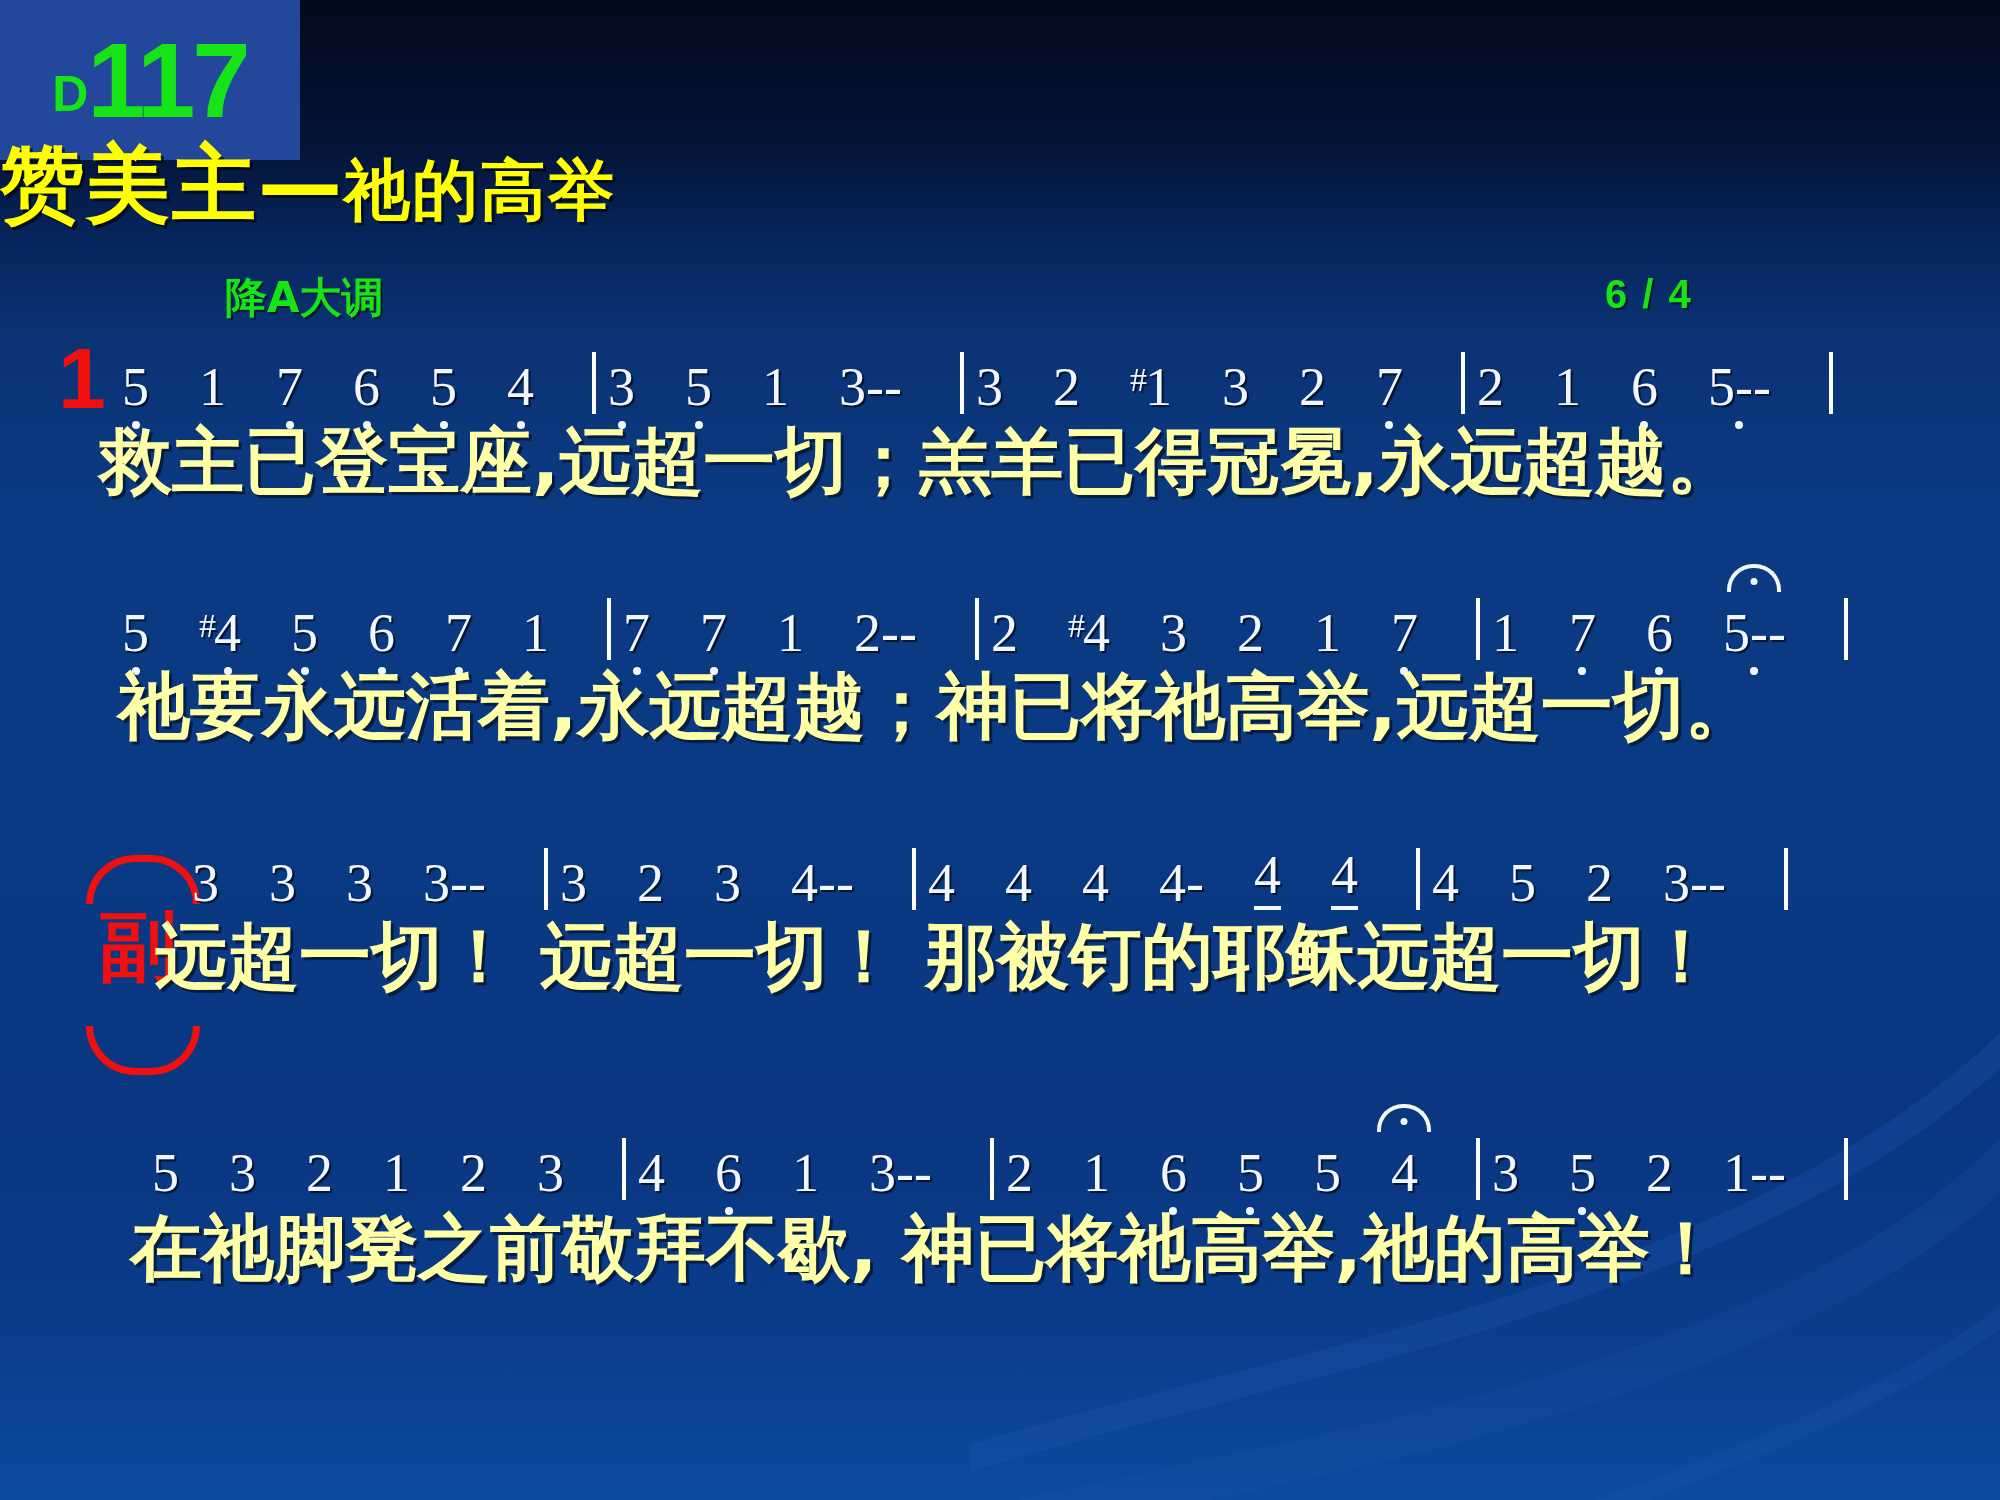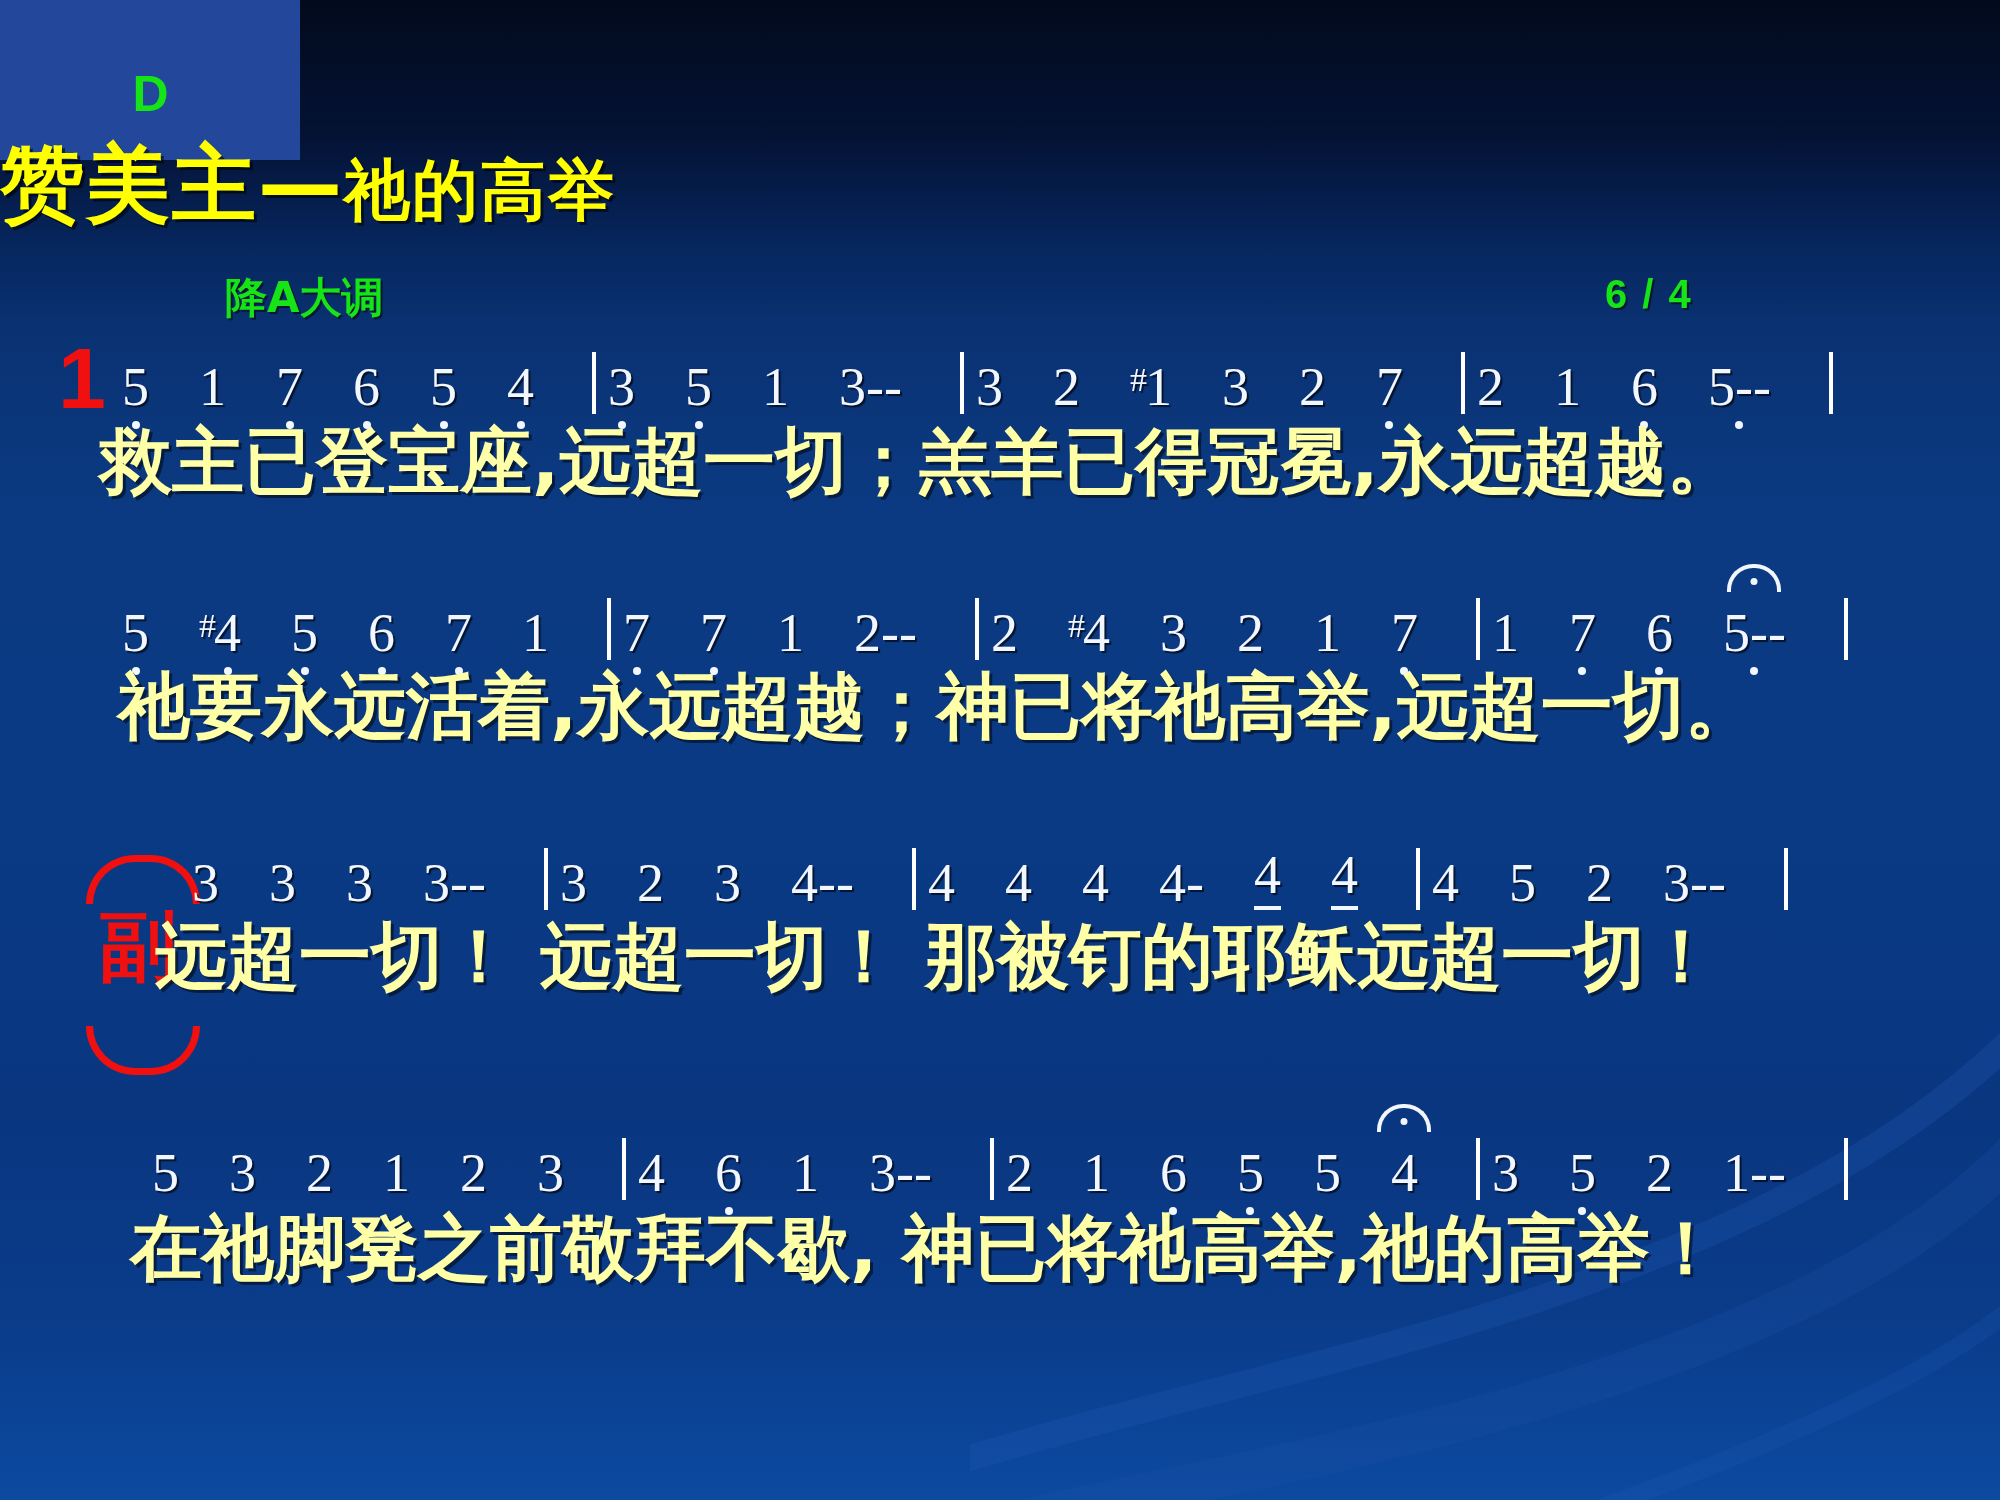--- a/index.html
+++ b/index.html
@@ -257,20 +257,21 @@
   <div class="swirl">
     <svg viewBox="0 0 1150 900" xmlns="http://www.w3.org/2000/svg">
       <path d="M-40,690 C250,600 520,560 790,430 C960,348 1070,250 1140,140" fill="none" stroke="#1f57b0" stroke-width="26" opacity=".55"></path>
       <path d="M-40,760 C260,690 560,650 830,520 C1000,438 1090,340 1150,230" fill="none" stroke="#1d51a6" stroke-width="40" opacity=".45"></path>
       <path d="M120,880 C420,800 700,720 930,600 C1060,532 1120,460 1160,390" fill="none" stroke="#2159b5" stroke-width="18" opacity=".4"></path>
     </svg>
   </div>
 
   <div class="badge">
     <span class="d">D</span>
+    <span class="num">117</span>
   </div>
 
   <div class="title">
     <span class="main">赞美主—</span><span class="sub">祂的高举</span>
   </div>
 
   <div class="keysig">降A大调</div>
   <div class="timesig">6 / 4</div>
 
   <div class="verse-no" style="left:58px; top:335px;">1</div>

